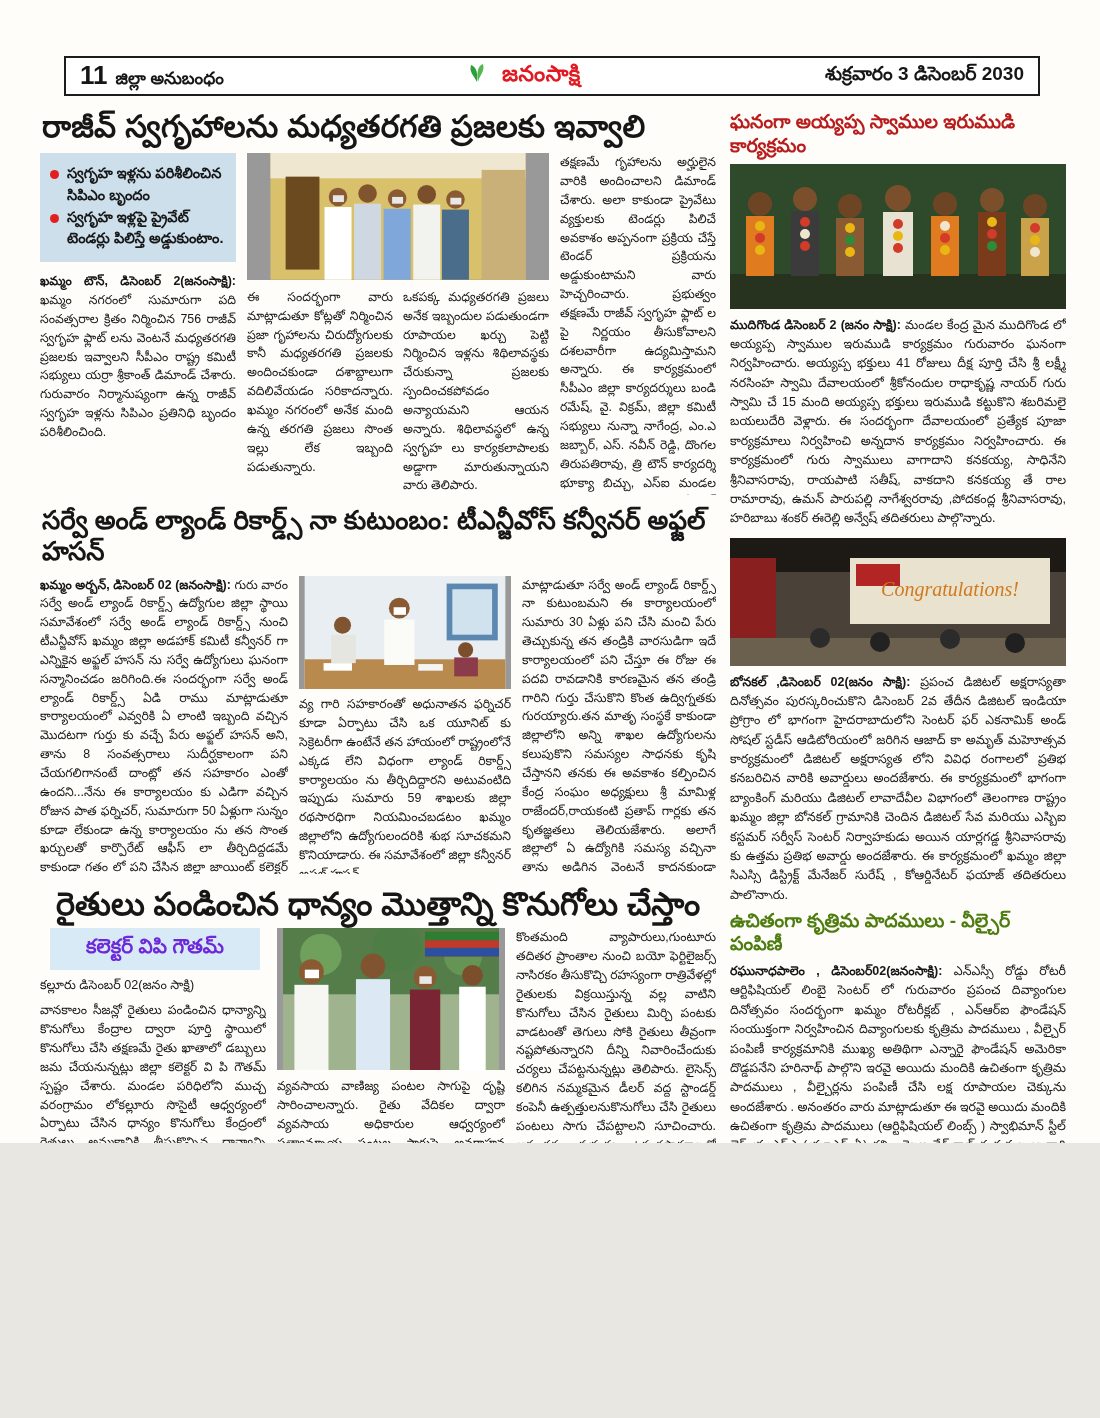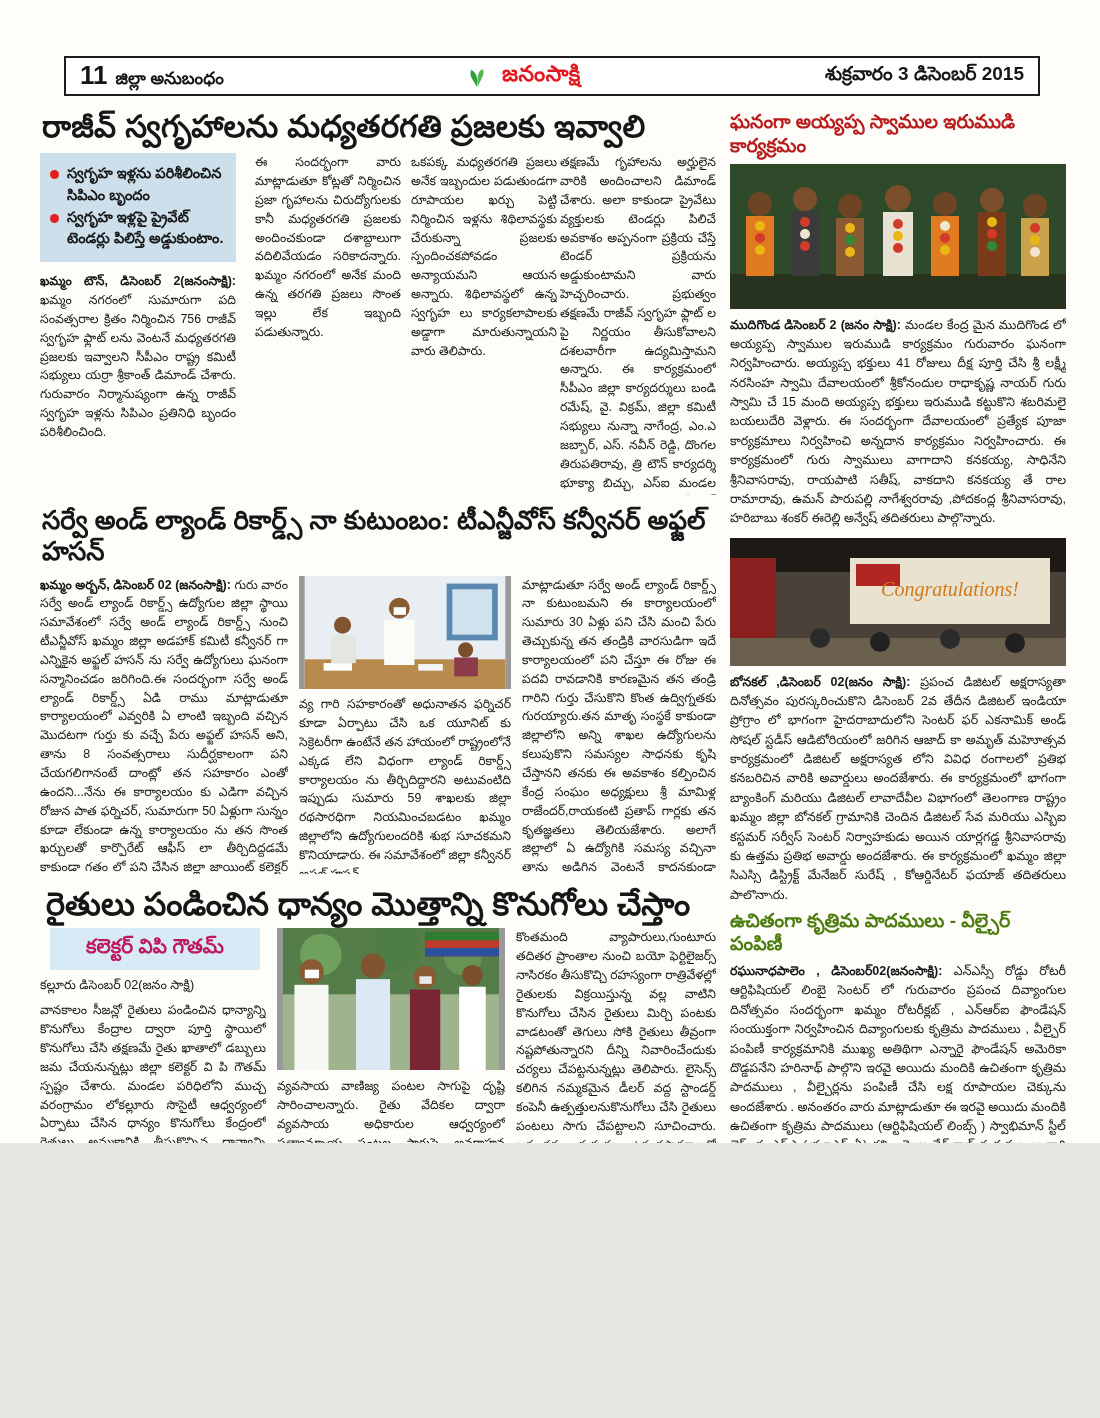--- a/index.html
+++ b/index.html
@@ -5,61 +5,61 @@
   * { box-sizing: border-box; margin:0; padding:0; }
   html,body { width:1100px; background:#e9e7e2; }
   body { font-family:"Liberation Sans","DejaVu Sans",sans-serif; color:#161616; }
   .page { width:1100px; height:1143px; background:#fefdf9; position:relative; padding:56px 34px 18px 38px; overflow:hidden; }
 
   
   .masthead-bar { border:2px solid #1c1c1c; height:40px; display:flex; align-items:center; justify-content:space-between; padding:0 14px; margin:0 26px 10px 26px; background:#fff; }
   .mast-left { display:flex; align-items:baseline; gap:8px; }
   .page-num { font-size:26px; font-weight:bold; }
   .section-label { font-size:17px; font-weight:bold; }
-  .mast-center { display:flex; align-items:flex-end; gap:16px; }
+  .mast-center { display:flex; align-items:flex-start; gap:16px; }
   .mast-title { color:#e11a21; font-size:22px; font-weight:bold; letter-spacing:.5px; }
   .mast-date { font-size:19px; font-weight:bold; }
 
   
   .content { display:grid; grid-template-columns:676px 336px; gap:14px; padding:0 2px; }
 
   .hl1 { font-size:31px; font-weight:bold; line-height:1.2; letter-spacing:.2px; margin:2px 0 8px 2px; }
   .hl2 { font-size:26px; font-weight:bold; line-height:1.2; margin:10px 0 8px 2px; }
-  .hl3 { font-size:32px; font-weight:bold; line-height:1.15; margin:12px 0 6px 6px; }
+  .hl3 { font-size:32px; font-weight:bold; line-height:1.15; margin:12px 0 6px 16px; }
   .rhl { font-size:19px; font-weight:bold; line-height:1.25; margin:2px 0 6px 0; }
   .rhl.magenta { color:#b91c1c; }
   .rhl.dark { color:#4d7c0f; }
 
   .body-txt { font-size:12.4px; line-height:1.52; text-align:justify; overflow:hidden; word-break:break-word; }
   .lead { font-weight:bold; }
 
   .row { display:flex; gap:11px; }
   .col { overflow:hidden; }
 
   
   .a1-row { height:342px; }
   .a1-colA { width:196px; }
   .bullet-box { background:#ccdfeb; padding:10px 10px 12px 10px; margin-bottom:10px; }
   .bullet-item { display:flex; gap:8px; font-size:14.5px; line-height:1.5; font-weight:bold; }
   .bullet-dot { width:9px; height:9px; border-radius:50%; background:#e02020; flex:0 0 9px; margin-top:7px; }
-  .a1-mid { width:302px; display:flex; flex-direction:row; gap:8px; }
+  .a1-mid { width:302px; display:flex; flex-direction:column; gap:8px; }
   .a1-midcols { display:flex; gap:10px; flex:1; }
   .a1-midcols .col { width:146px; }
   .a1-colD { flex:1; }
 
   
   .a2-row { height:298px; }
   .a2-colA { width:248px; }
   .a2-colB { width:212px; display:flex; flex-direction:column; gap:6px; }
   .a2-colC { flex:1; }
 
   
   .a3-row { height:506px; }
   .a3-colA { width:226px; }
-  .subhead-box { background:#d8eaf6; color:#be185d; font-size:20px; font-weight:bold; text-align:center; padding:7px 4px; margin:0 6px 8px 10px; }
+  .subhead-box { background:#d8eaf6; color:#6d28d9; font-size:20px; font-weight:bold; text-align:center; padding:7px 4px; margin:0 6px 8px 10px; }
   .dateline { font-size:12.6px; margin-bottom:6px; }
   .a3-colB { width:228px; display:flex; flex-direction:column; gap:7px; }
   .a3-colC { flex:1; }
 
   .photo { display:block; width:100%; background:#999; }
 
   
   .right-rail { padding-top:2px; }
   .r-art { margin-bottom:10px; }
   .r-body { font-size:12.5px; line-height:1.55; text-align:justify; overflow:hidden; word-break:break-word; }
@@ -80,21 +80,21 @@
     </div>
     <div class="mast-center">
       <span>
         <svg width="18" height="22" viewBox="0 0 18 22">
           <path d="M9 21 C5 13 1 11 3 4 C9 6 10 13 9 21" fill="#2e9e3a"></path>
           <path d="M10 21 C12 13 17 11 15 3 C9 5 9 13 10 21" fill="#55b84f"></path>
         </svg>
       </span>
       <span class="mast-title">జనంసాక్షి</span>
     </div>
-    <div class="mast-date">శుక్రవారం 3 డిసెంబర్ 2015</div>
+    <div class="mast-date">శుక్రవారం 3 డిసెంబర్ 2030</div>
   </div>
 
   <div class="content">
 
     <div class="left-sec">
 
       <div class="article">
         <div class="hl1">రాజీవ్ స్వగృహాలను మధ్యతరగతి ప్రజలకు ఇవ్వాలి</div>
         <div class="row a1-row">
           <div class="col a1-colA">

